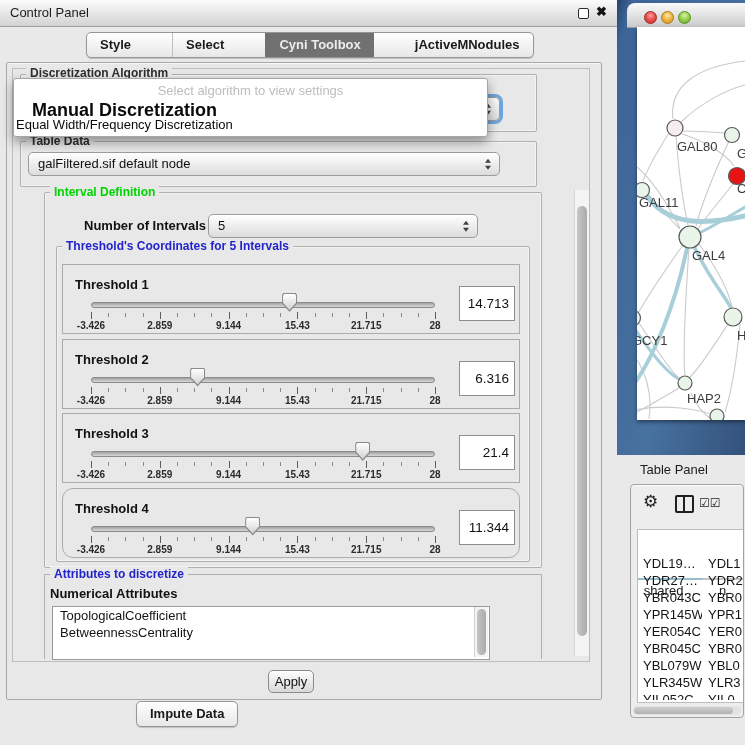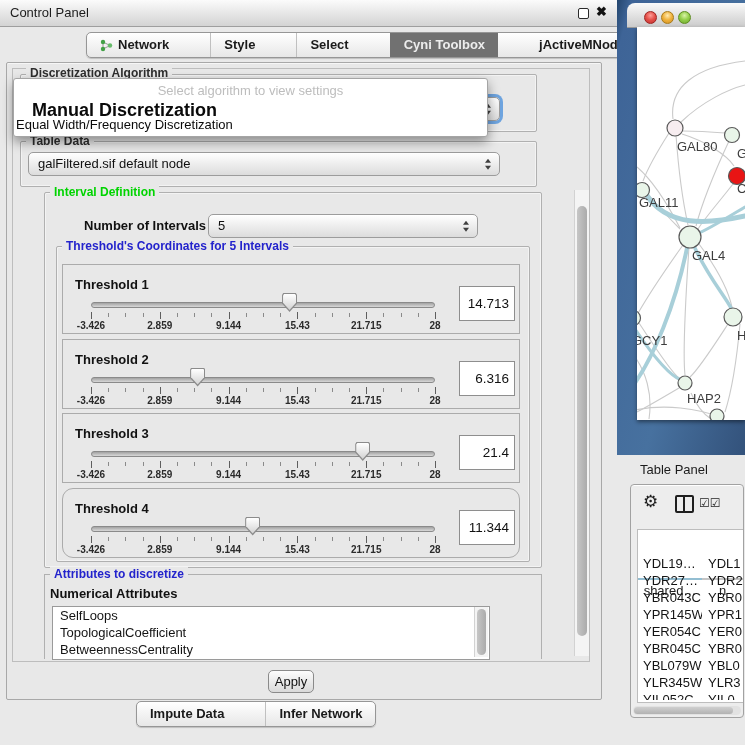--- a/index.html
+++ b/index.html
@@ -103,33 +103,20 @@
 <body>
 
 <div class="abs titlebar">
   <span class="t">Control Panel</span>
   <span class="float-ico"></span>
   <span class="close-ico">✖</span>
 </div>
 
 <div class="abs tabstrip" style="left:86px;top:32px">
   <div class="tab">
-    <span class="neticon">
-      <svg width="13" height="13" viewBox="0 0 13 13">
-        <line x1="3" y1="3" x2="10" y2="6.5" stroke="#9a9a9a" stroke-width="1"></line>
-        <line x1="3" y1="10" x2="10" y2="6.5" stroke="#9a9a9a" stroke-width="1"></line>
-        <line x1="3" y1="3" x2="3" y2="10" stroke="#9a9a9a" stroke-width="1"></line>
-        <circle cx="3" cy="3" r="2.2" fill="#43a047"></circle>
-        <circle cx="3" cy="10" r="2.2" fill="#43a047"></circle>
-        <circle cx="10" cy="6.5" r="2.2" fill="#66bb6a"></circle>
-      </svg>
-    </span>
-    <span>Network</span>
-  </div>
-  <div class="tab">
       <span>Style</span>
     </div>
   <div class="tab">
       <span>Select</span>
     </div>
   <div class="tab sel">
       <span>Cyni Toolbox</span>
     </div>
   <div class="tab">
       <span>jActiveMNodules</span>
@@ -333,40 +320,36 @@
         <span class="ticklab" style="left: 100%;">28</span>
       </div>
       <div class="thr-value">11.344</div>
     </div>
   </div>
 
 <div class="abs" style="left:44px;top:574px;width:496px;height:84px;border-left:1px solid #b0b0b0;border-right:1px solid #b0b0b0;border-top:1px solid #b0b0b0;overflow:hidden;"></div>
 <div class="gtitle blue" style="left:50px;top:567px;">Attributes to discretize</div>
 <div class="abs" style="left:50px;top:586px;font-size:13px;font-weight:bold;color:#111;">Numerical Attributes</div>
 <div class="attr-list" style="left:52px;top:606px;width:436px;height:52px;position:absolute;">
-    <div class="list-item">SelfLoops</div>
     <div class="list-item">TopologicalCoefficient</div>
     <div class="list-item">BetweennessCentrality</div>
   </div>
 <div class="vscroll" style="left:474px;top:607px;width:13px;height:50px;">
   <div class="vthumb" style="top:2px;height:46px;"></div>
 </div>
 
 <div class="vscroll" style="left:574px;top:190px;width:14px;height:466px;">
   <div class="vthumb" style="top:16px;height:430px;"></div>
 </div>
 
 <div class="btn" style="left:268px;top:670px;width:46px;">Apply</div>
 
 <div class="abs tabstrip" style="left:136px;top:701px">
   <div class="tab">
       <span>Impute Data</span>
-    </div>
-  <div class="tab">
-      <span>Infer Network</span>
     </div>
 </div>
 
 <div class="abs net-win">
   <div class="net-titlebar">
     <span class="tl red"></span>
     <span class="tl yel"></span>
     <span class="tl grn"></span>
   </div>
   <div class="net-canvas"><svg width="108" height="393" viewBox="0 0 108 393">

